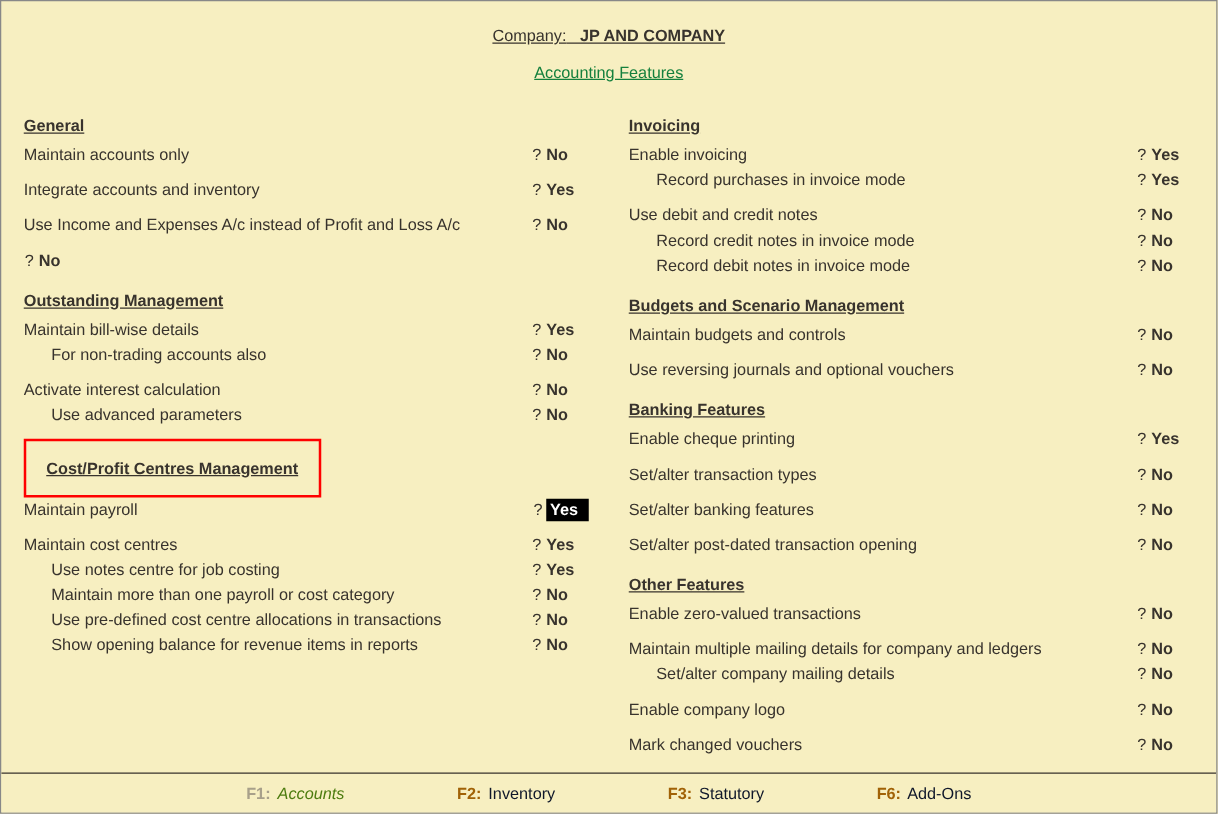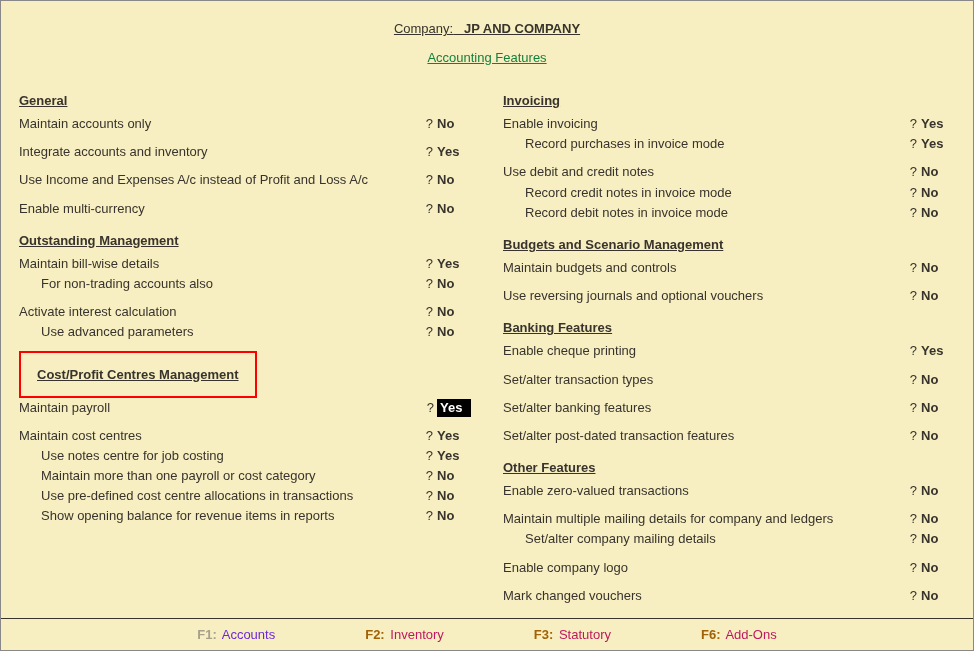--- a/index.html
+++ b/index.html
@@ -95,28 +95,28 @@
     background: #F7EFC1;
     height: 32px;
     display: flex;
     align-items: center;
     justify-content: center;
     gap: 90px;
     font-size: 13px;
   }
   .fn-item { white-space: nowrap; }
   .fn-disabled .fk { color: #a8a08a; }
-  .fn-disabled .fl { color: #6d28d9; }
+  .fn-disabled .fl { color: #4d7c0f; font-style: italic; }
   .fk {
     color: #a16207;
     font-weight: bold;
     margin-right: 2px;
   }
   .fl {
-    color: #be185d;
+    color: #0f172a;
   }
 </style>
 </head>
 <body>
 
 <div class="header">
   <span class="company-line">
     <span class="company-label">Company:</span>
     &nbsp;
     <span>JP AND COMPANY</span>
@@ -144,21 +144,20 @@
       <span class="value">Yes</span>
     </div>
     <div class="gap"></div>
     <div class="row">
       <span class="label">Use Income and Expenses A/c instead of Profit and Loss A/c</span>
       <span class="qmark">?</span>
       <span class="value">No</span>
     </div>
     <div class="gap"></div>
     <div class="row">
-      <span class="label">Enable multi-currency</span>
       <span class="qmark">?</span>
       <span class="value">No</span>
     </div>
 
     <div class="gap"></div>
     <div class="section-head">Outstanding Management</div>
 
     <div class="row">
       <span class="label">Maintain bill-wise details</span>
       <span class="qmark">?</span>
@@ -281,21 +280,21 @@
       <span class="value">No</span>
     </div>
     <div class="gap"></div>
     <div class="row">
       <span class="label">Set/alter banking features</span>
       <span class="qmark">?</span>
       <span class="value">No</span>
     </div>
     <div class="gap"></div>
     <div class="row">
-      <span class="label">Set/alter post-dated transaction features</span>
+      <span class="label">Set/alter post-dated transaction opening</span>
       <span class="qmark">?</span>
       <span class="value">No</span>
     </div>
 
     <div class="gap"></div>
     <div class="section-head">Other Features</div>
 
     <div class="row">
       <span class="label">Enable zero-valued transactions</span>
       <span class="qmark">?</span>

